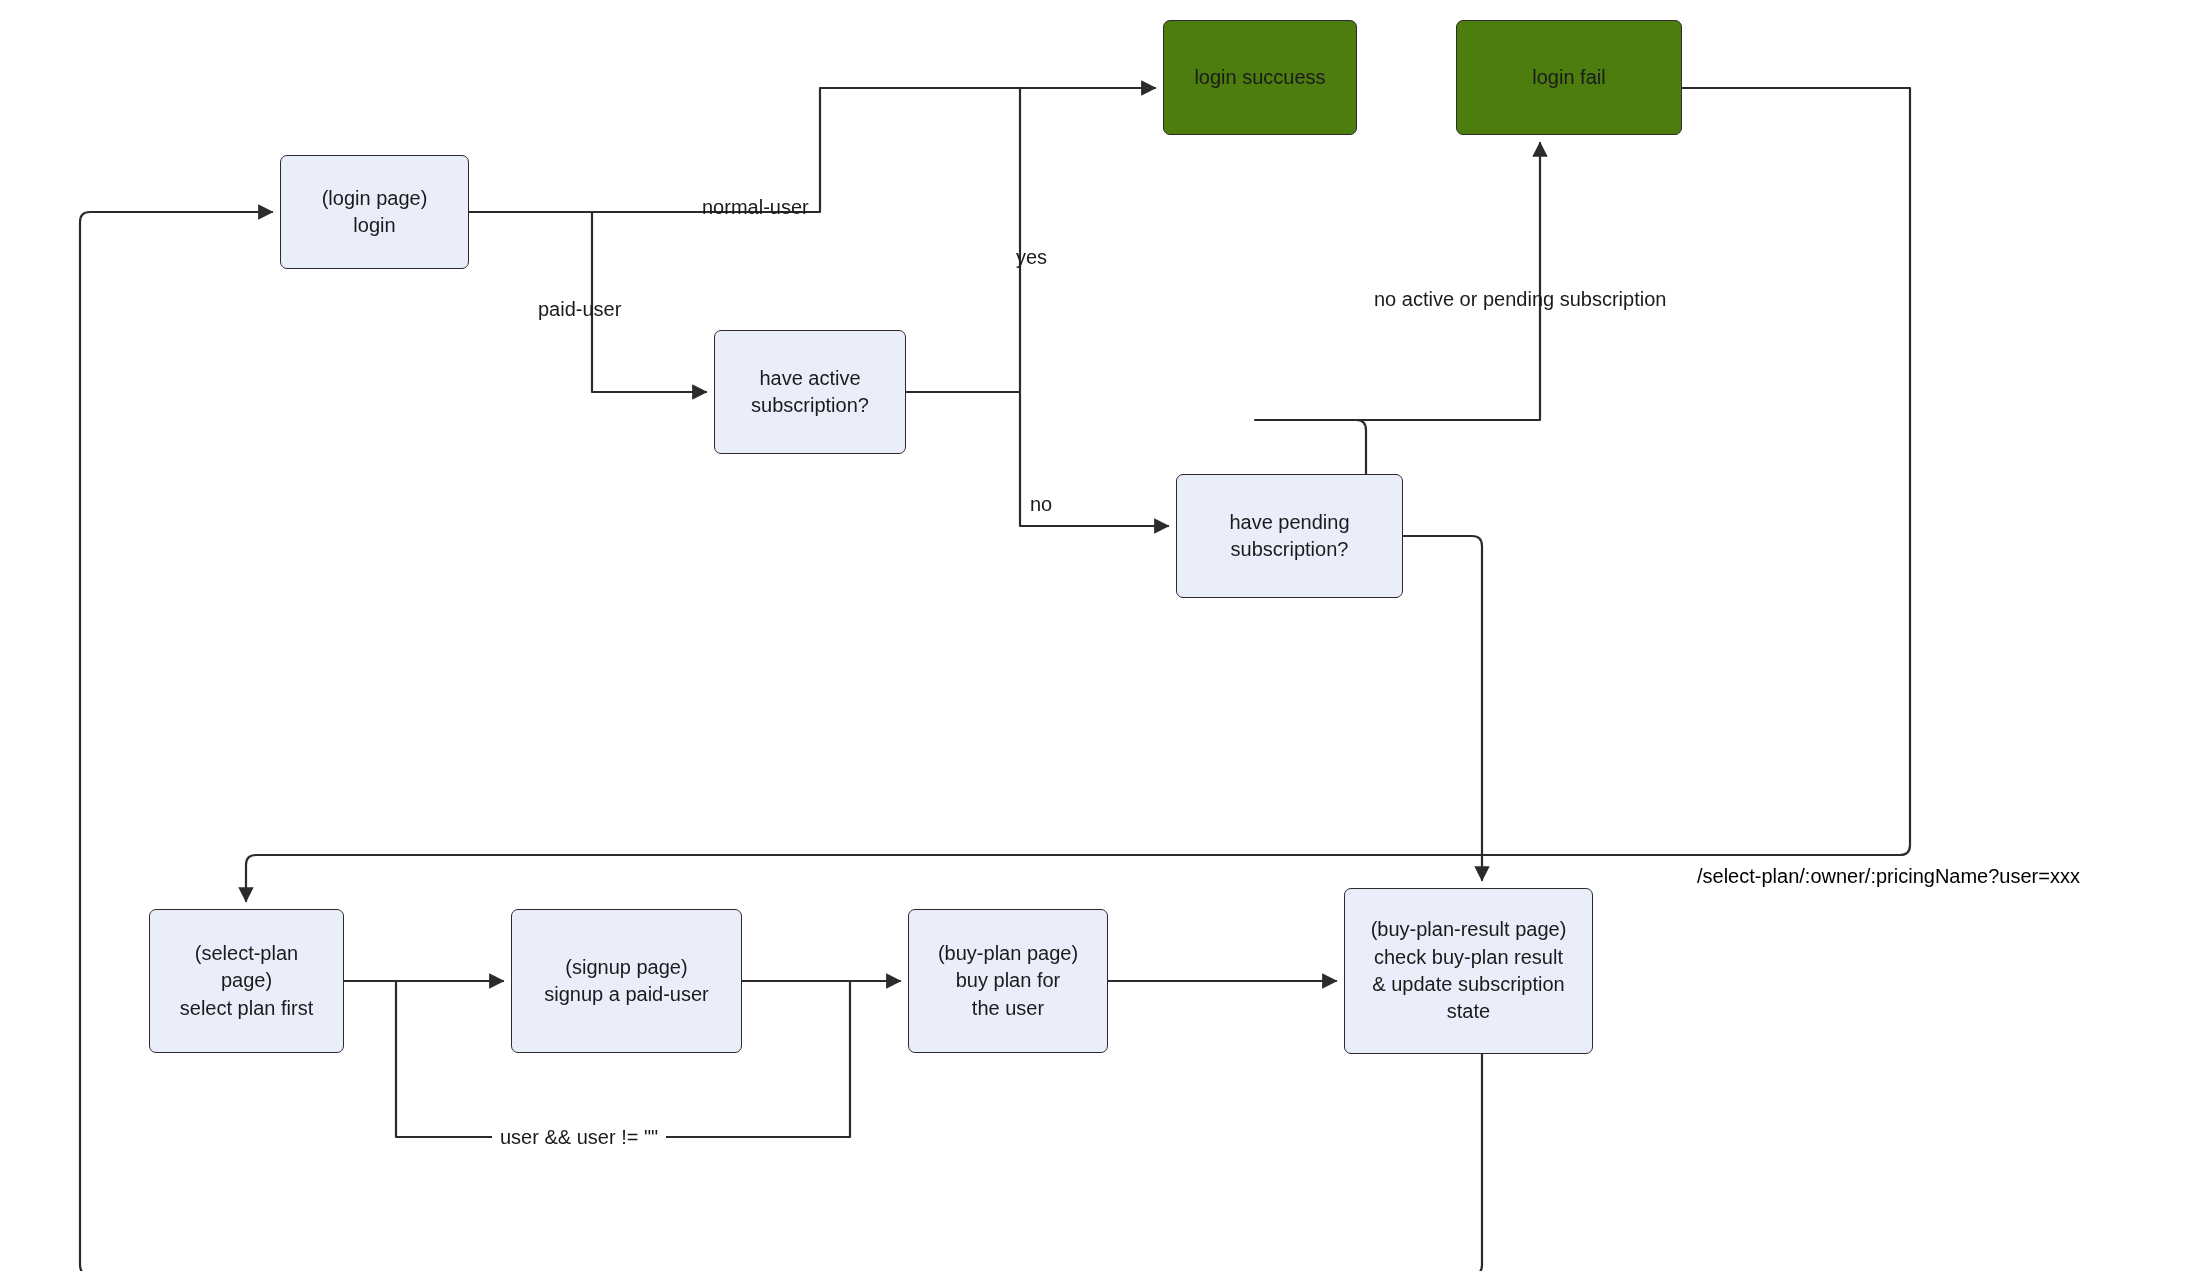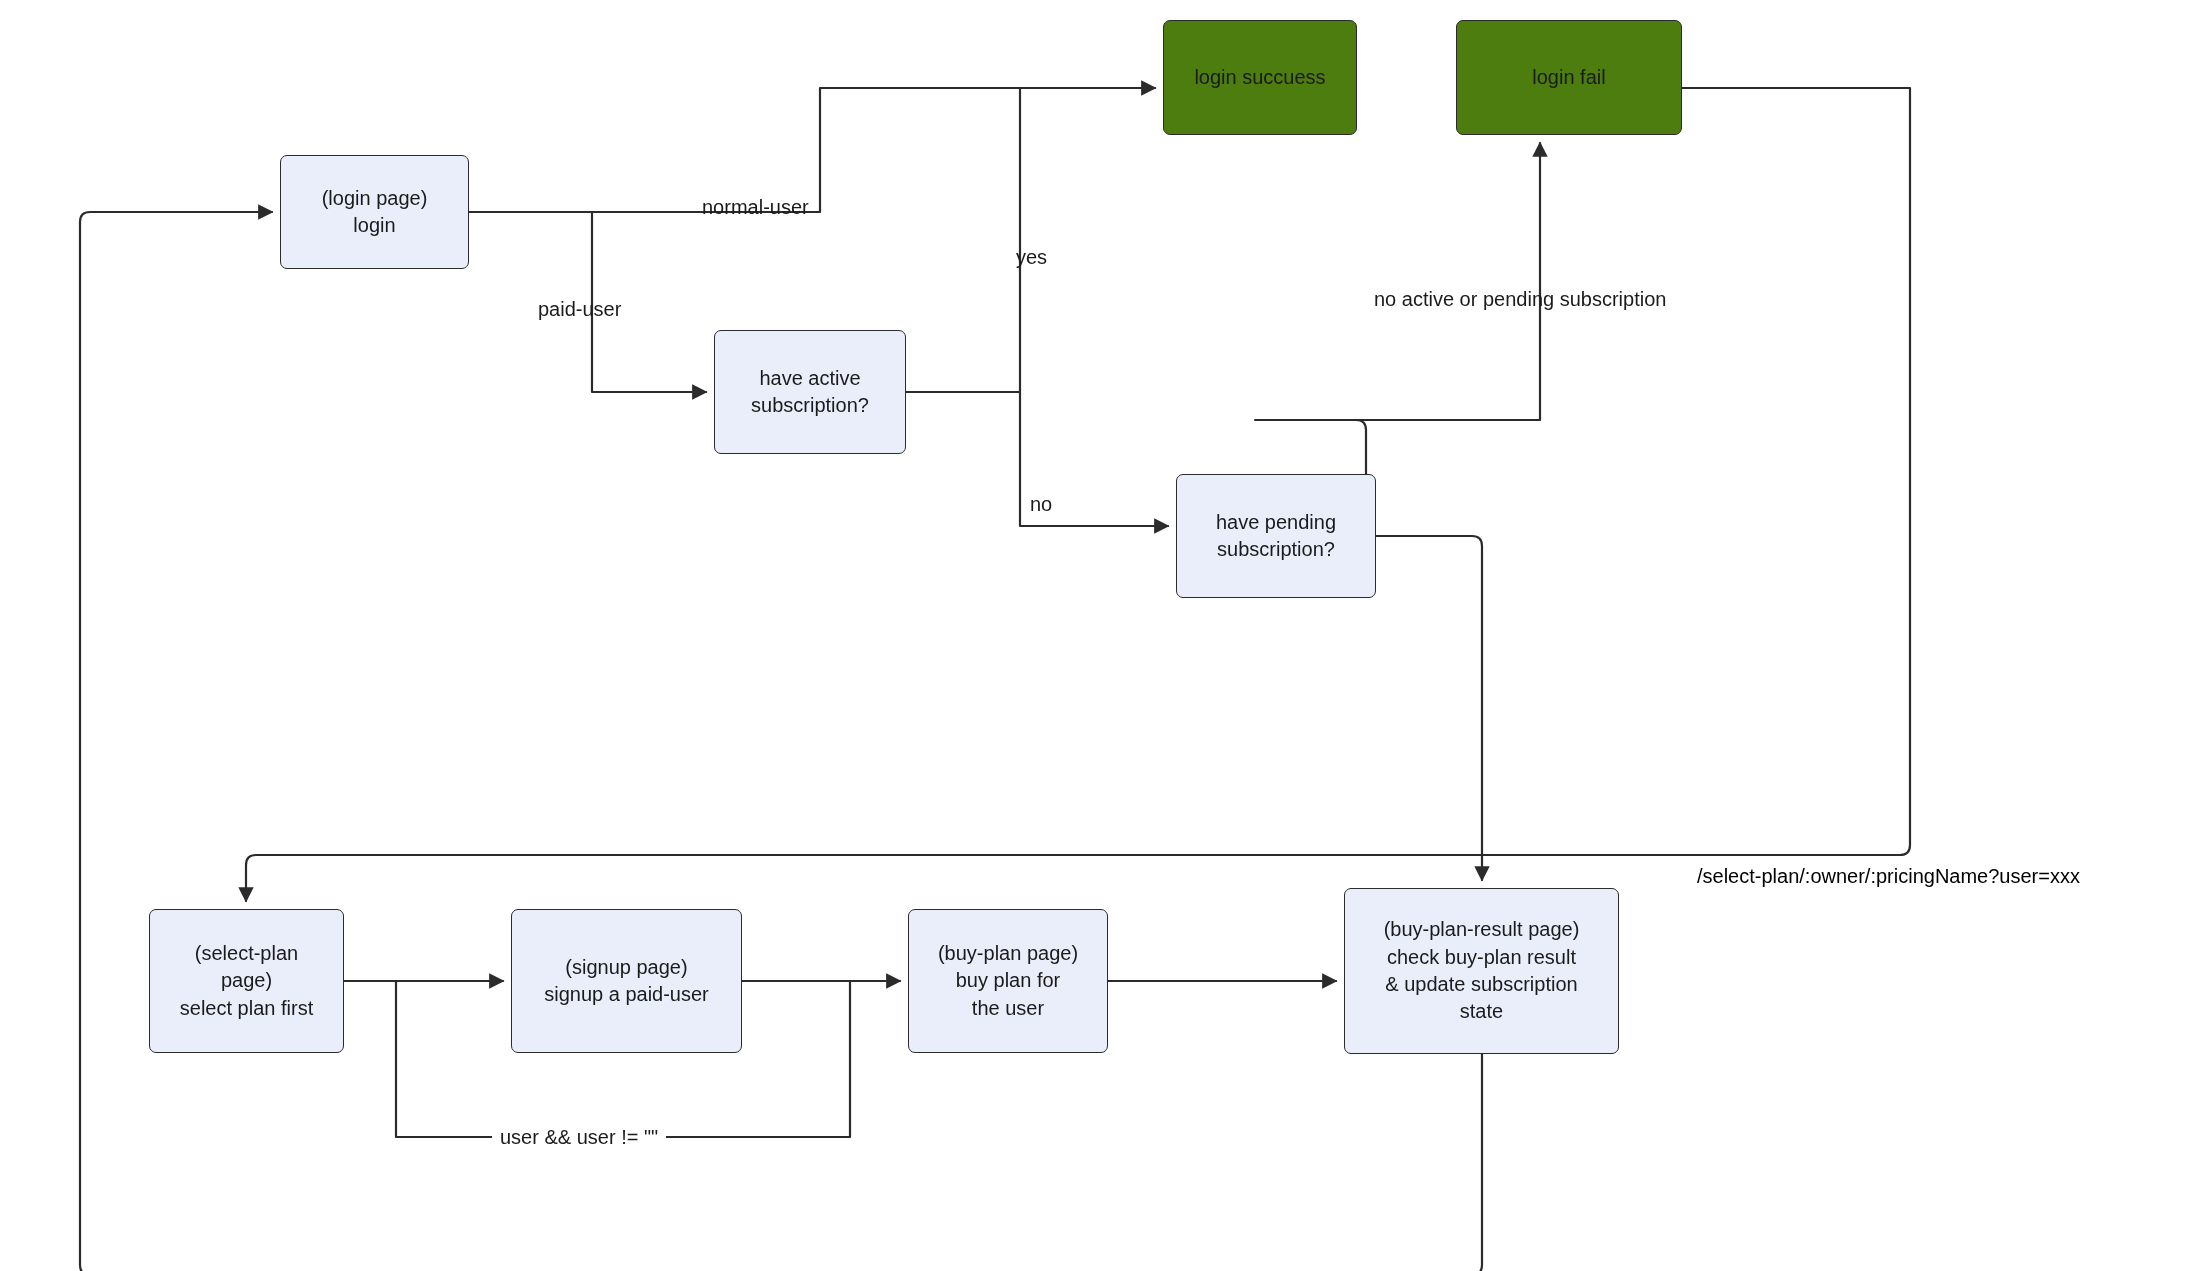--- a/index.html
+++ b/index.html
@@ -98,31 +98,31 @@
       <path d="M 1482 1054 L 1482 1265 Q 1482 1275 1472 1275 L 90 1275 Q 80 1275 80 1265 L 80 222 Q 80 212 90 212 L 272 212" marker-end="url(#arrow)"></path>
     </g>
   </svg>
 
   <div class="node process" style="left:280px;  top:155px; width:189px; height:114px;">(login page)
 login</div>
   <div class="node process" style="left:714px;  top:330px; width:192px; height:124px;">have active
 subscription?</div>
   <div class="node terminal" style="left:1163px; top:20px;  width:194px; height:115px;">login succuess</div>
   <div class="node terminal" style="left:1456px; top:20px;  width:226px; height:115px;">login fail</div>
-  <div class="node process" style="left:1176px; top:474px; width:200px; height:124px;">have pending
+  <div class="node process" style="left:1176px; top:474px; width:227px; height:124px;">have pending
 subscription?</div>
   <div class="node process" style="left:149px;  top:909px; width:195px; height:144px;">(select-plan
 page)
 select plan first</div>
   <div class="node process" style="left:511px;  top:909px; width:231px; height:144px;">(signup page)
 signup a paid-user</div>
   <div class="node process" style="left:908px;  top:909px; width:200px; height:144px;">(buy-plan page)
 buy plan for
 the user</div>
-  <div class="node process" style="left:1344px; top:888px; width:275px; height:166px;">(buy-plan-result page)
+  <div class="node process" style="left:1344px; top:888px; width:249px; height:166px;">(buy-plan-result page)
 check buy-plan result
 &amp; update subscription
 state</div>
 
   <div class="edge-label" style="left:702px;  top:196px;">normal-user</div>
   <div class="edge-label" style="left:538px;  top:298px;">paid-user</div>
   <div class="edge-label" style="left:1016px; top:246px;">yes</div>
   <div class="edge-label" style="left:1030px; top:493px;">no</div>
   <div class="edge-label" style="left:1374px; top:288px;">no active or pending subscription</div>
   <div class="edge-label" style="left:492px;  top:1126px; background:#ffffff; padding:0 8px;">user &amp;&amp; user != ""</div>

